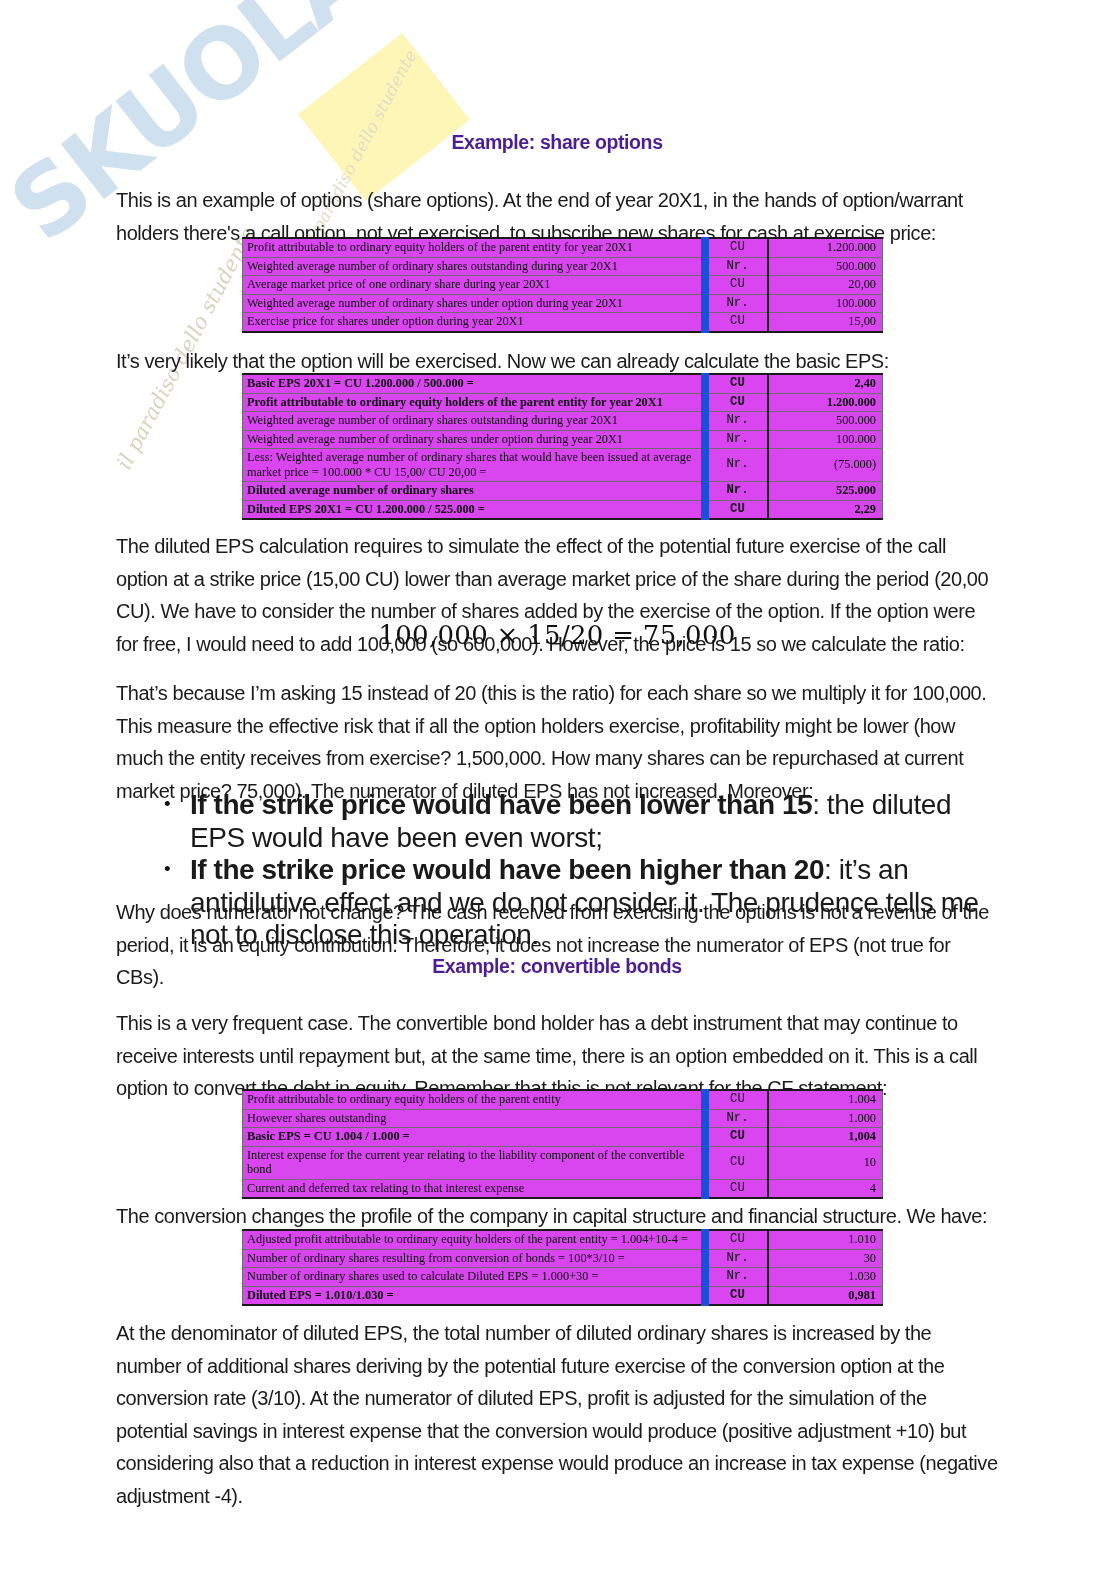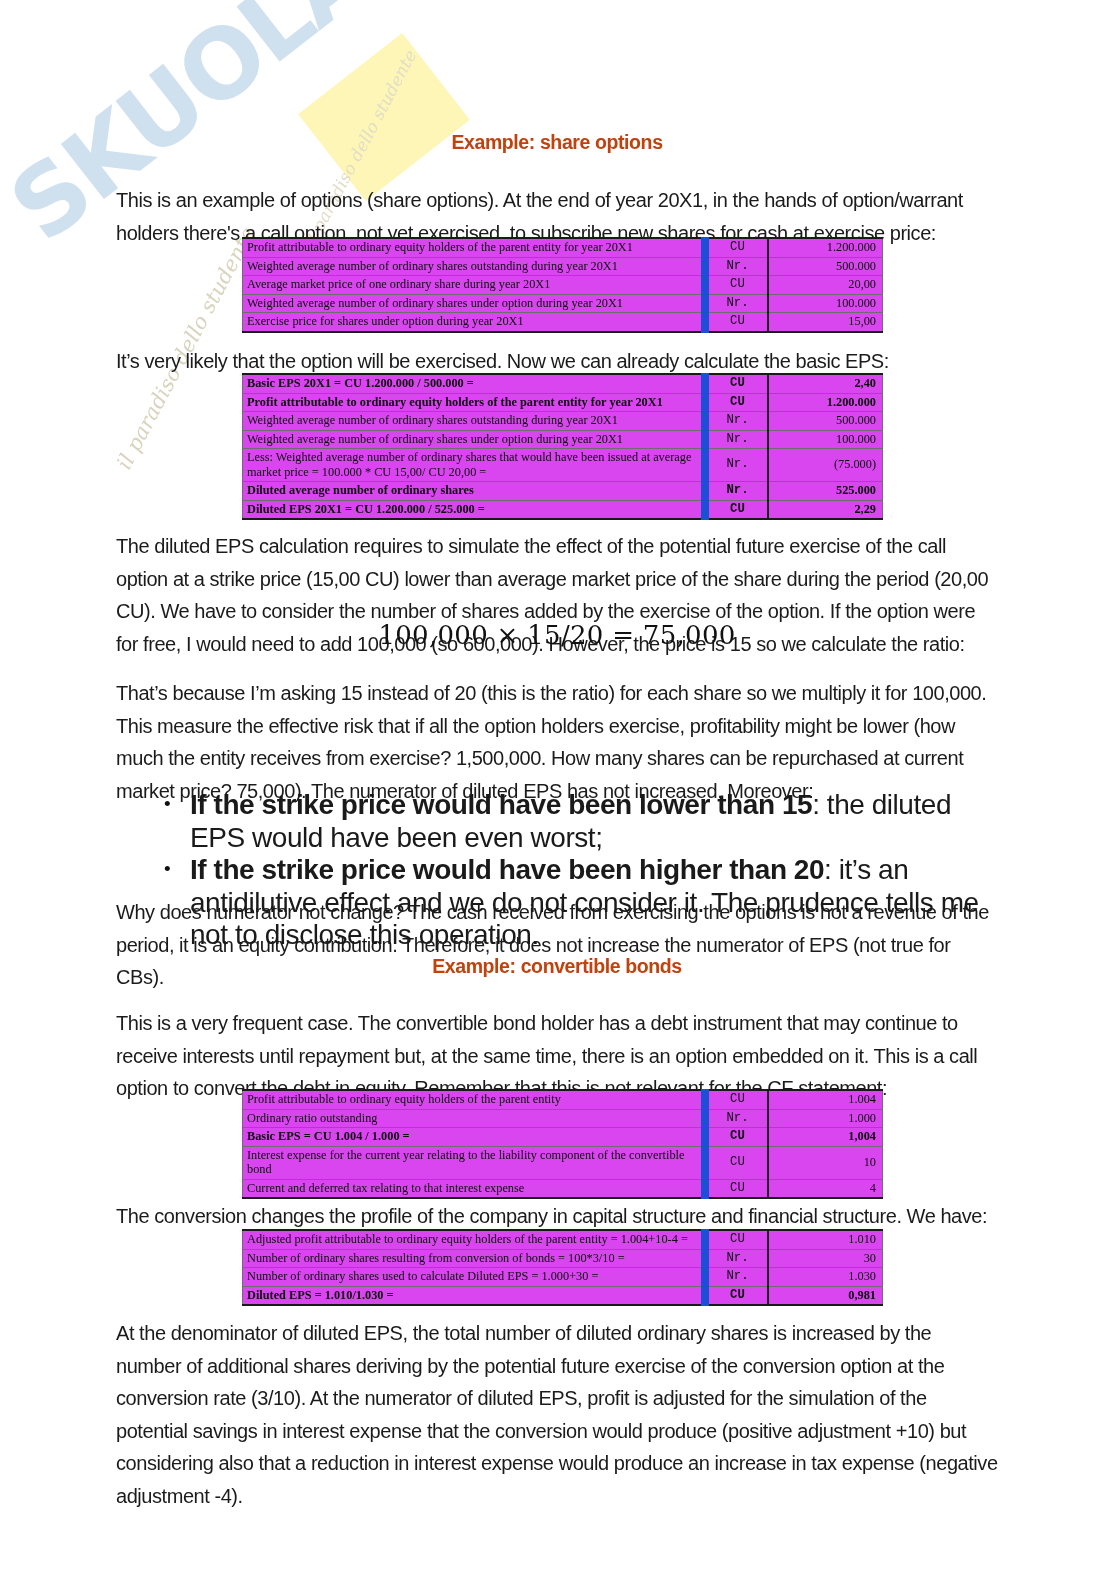--- a/index.html
+++ b/index.html
@@ -87,21 +87,21 @@
     width: 906px;
   }
 
   h2.section-title {
     margin: 0;
     font-family: "Liberation Sans", sans-serif;
     font-weight: bold;
     font-size: 19.5px;
     text-align: center;
     letter-spacing: -0.4px;
-    color: #c2410c;
+    color: #4c1d95;
   }
 
   p.para {
     margin: 12px;
     font-size: 20px;
     line-height: 32.5px;
     letter-spacing: -0.45px;
     color: #1b1b1b;
     text-align: left;
   }
@@ -330,21 +330,21 @@
         <col class="col-unit">
         <col class="col-val">
       </colgroup>
     <tbody>
       <tr class="topline">
           <td class="lbl">Profit attributable to ordinary equity holders of the parent entity</td>
           <td class="unit">CU</td>
           <td class="val">1.004</td>
         </tr>
       <tr>
-          <td class="lbl">Ordinary ratio outstanding</td>
+          <td class="lbl">However shares outstanding</td>
           <td class="unit">Nr.</td>
           <td class="val">1.000</td>
         </tr>
       <tr class="bold">
           <td class="lbl">Basic EPS = CU 1.004 / 1.000 =</td>
           <td class="unit">CU</td>
           <td class="val">1,004</td>
         </tr>
       <tr>
           <td class="lbl">Interest expense for the current year relating to the liability component of the convertible bond</td>

